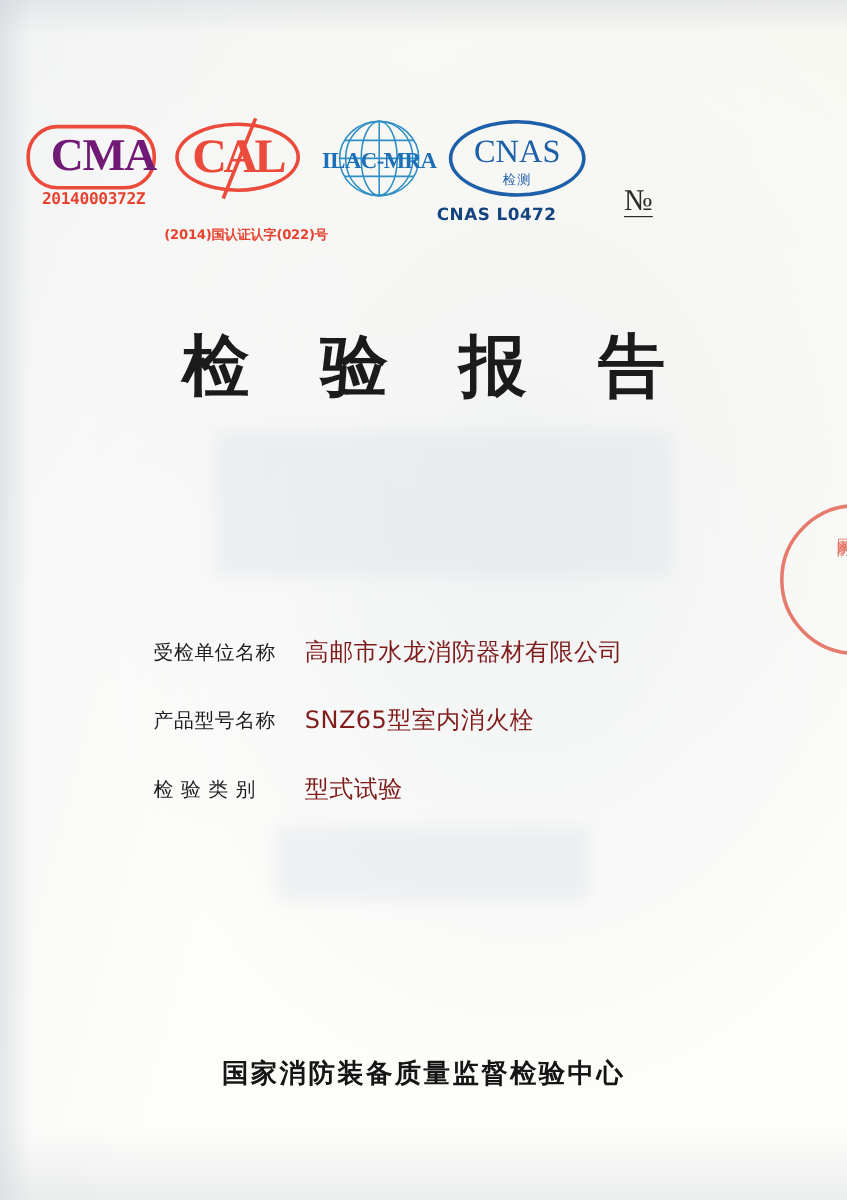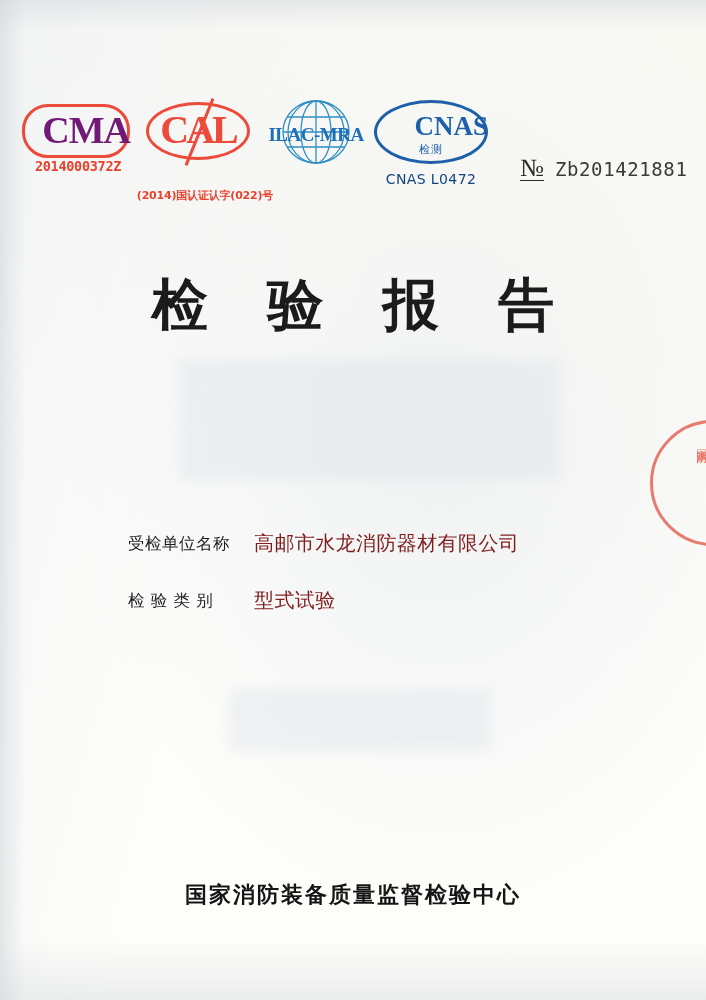--- a/index.html
+++ b/index.html
@@ -170,46 +170,46 @@
     height: 64px;
     border: 3px solid #1d5fa8;
     border-radius: 50%;
     box-sizing: border-box;
   }
   .cnas-text {
     position: absolute;
     left: 374px;
     top: 4px;
     width: 114px;
-    text-align: right;
-    font-family: "Liberation Serif", serif;
-    font-weight: bold;
+    text-align: center;
+    font-family: "Liberation Serif", serif;
+    font-weight: normal;
     font-size: 27px;
     color: #1d5fa8;
     line-height: 52px;
     letter-spacing: 0px;
   }
   .cnas-sub {
     position: absolute;
     left: 374px;
     top: 46px;
     width: 114px;
     text-align: center;
     font-size: 11px;
     color: #1d5fa8;
     letter-spacing: 1px;
   }
   .cnas-code {
     position: absolute;
     left: 364px;
     top: 75px;
     width: 134px;
-    text-align: center;
+    text-align: left;
     font-family: "DejaVu Sans", sans-serif;
-    font-weight: normal;
+    font-weight: bold;
     font-size: 14px;
     color: #13447f;
     letter-spacing: 0.4px;
   }
 
   
   .no-label {
     position: absolute;
     left: 520px;
     top: 58px;
@@ -357,31 +357,34 @@
     </svg>
   </div>
   <div class="ilac-text">ILAC-MRA</div>
 
   <div class="cnas-oval"></div>
   <div class="cnas-text">CNAS</div>
   <div class="cnas-sub">检测</div>
   <div class="cnas-code">CNAS L0472</div>
 
   <div class="no-label"><span class="underbar">№</span></div>
-  <div class="no-value">Zb201421881</div>
 </div>
 
 <div class="doc-title">检 验 报 告</div>
 
 <div class="fields">
   <div class="field-row">
     <div class="field-label">受检单位名称</div>
     <div class="field-value">高邮市水龙消防器材有限公司</div>
   </div>
   <div class="field-row">
+    <div class="field-label">产品型号名称</div>
+    <div class="field-value">SNZ65型室内消火栓</div>
+  </div>
+  <div class="field-row">
     <div class="field-label">检 验 类 别</div>
     <div class="field-value">型式试验</div>
   </div>
 </div>
 
 <div class="footer-org">国家消防装备质量监督检验中心</div>
 
 <div class="stamp"></div>
 <div class="stamp-text">国家消防</div>
 

